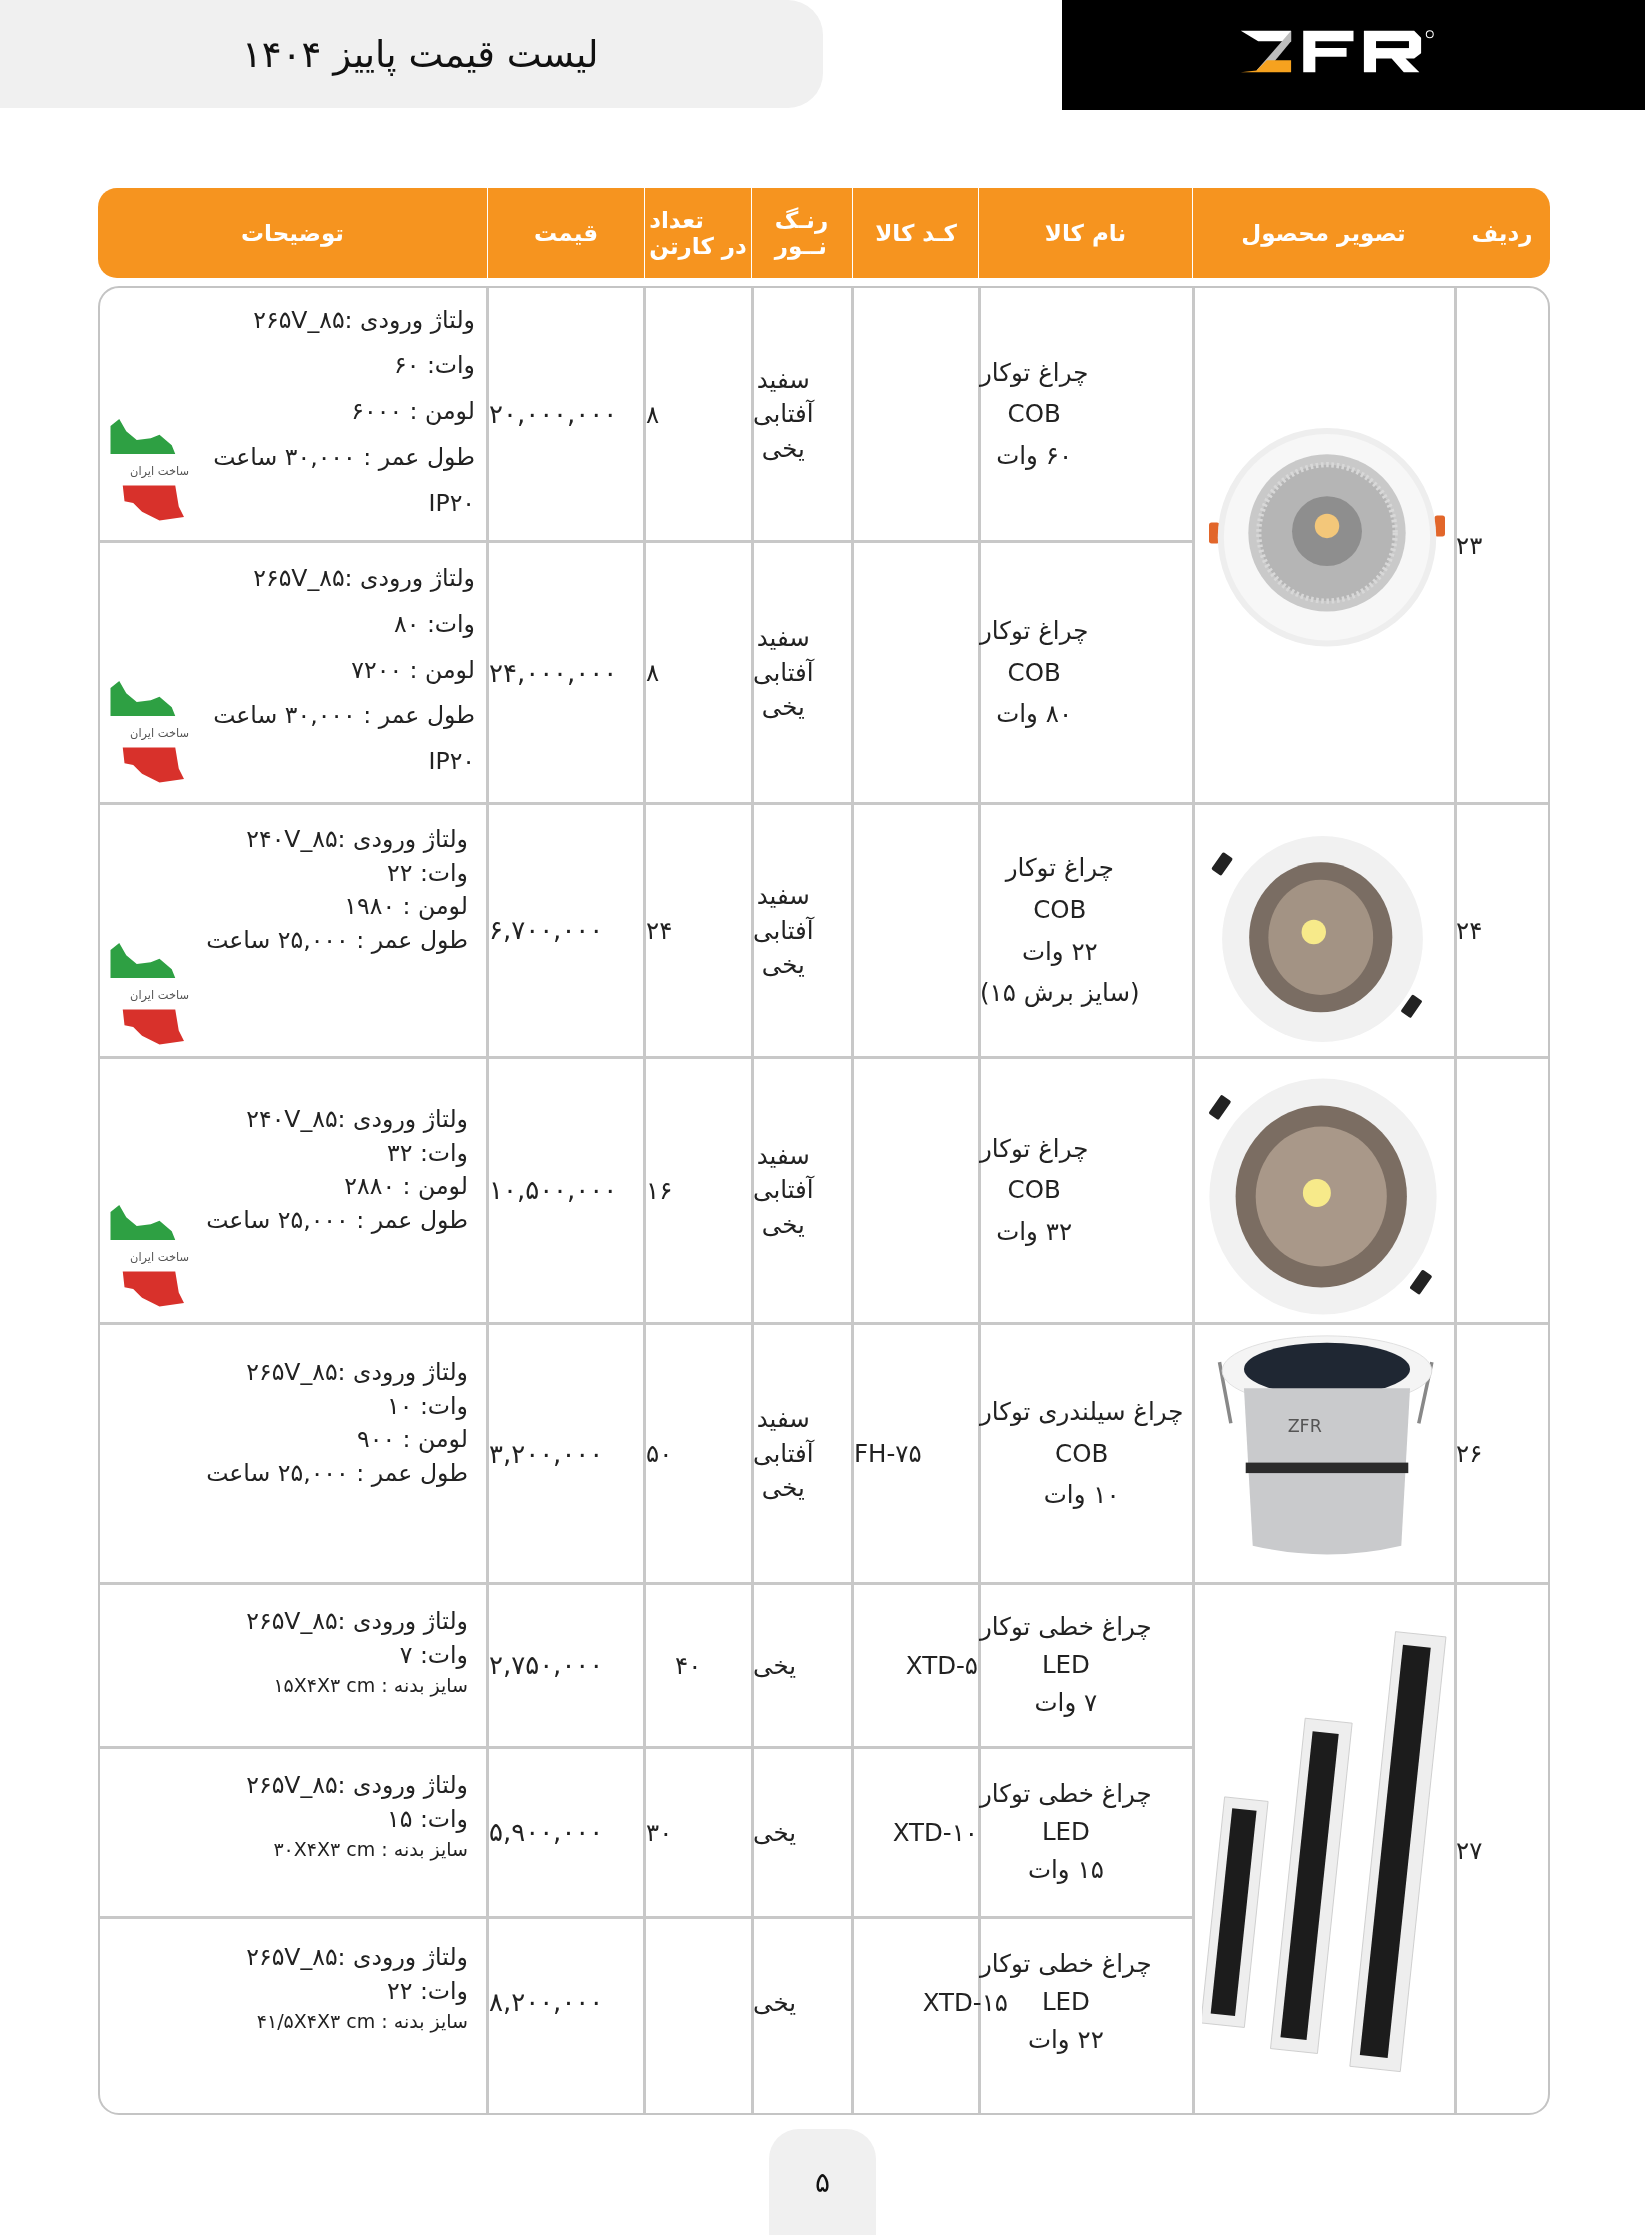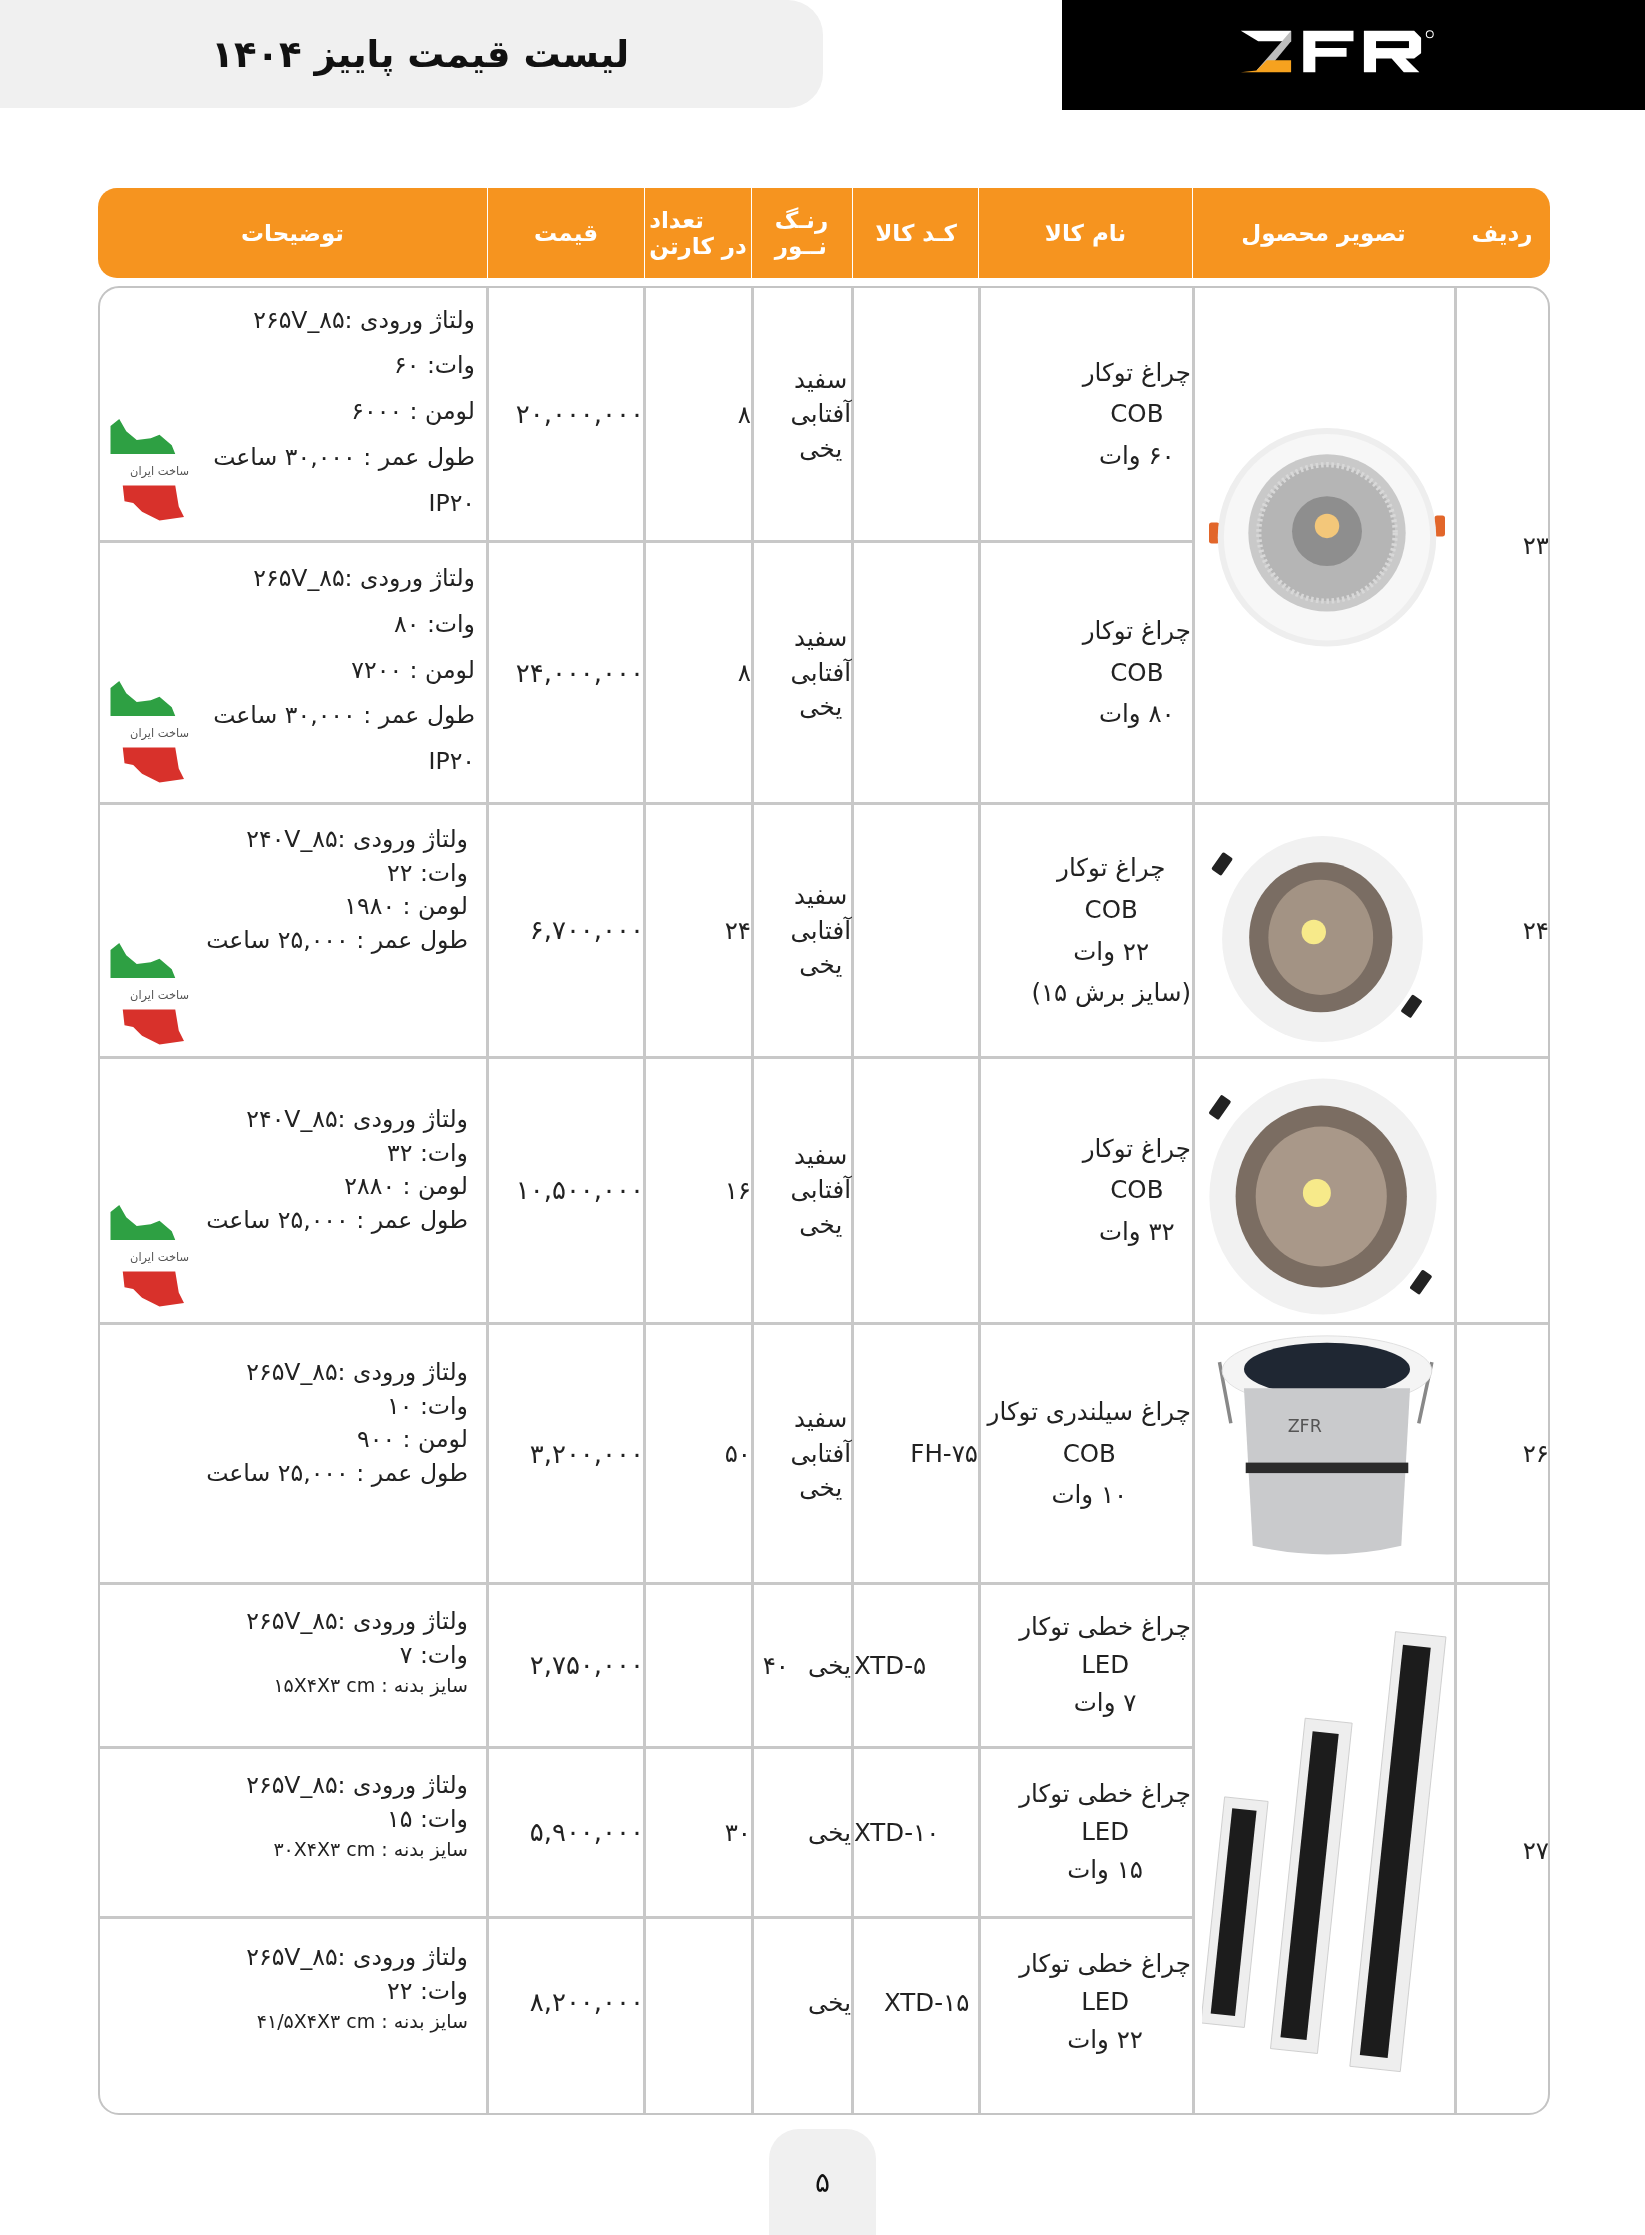--- a/index.html
+++ b/index.html
@@ -1,28 +1,28 @@
 <!DOCTYPE html>
 <html style="font-size:14px"><head>
 <meta charset="utf-8">
 <style>
   html,body{margin:0;padding:0;background:#ffffff;}
   body{width:1646px;height:2236px;position:relative;overflow:hidden;font-family:"DejaVu Sans",sans-serif;color:#222;}
   .title-pill{position:absolute;left:0;top:0;width:823px;height:108px;background:#f0f0f0;border-radius:0 35px 35px 0;display:flex;align-items:center;justify-content:center;}
-  .title-pill span{font-size:37px;font-weight:bold;color:#111;direction:rtl;padding-left:17.5px;}
+  .title-pill span{font-size:37px;font-weight:normal;color:#111;direction:rtl;padding-left:17.5px;}
   .logo-box{position:absolute;left:1062px;top:0;width:583px;height:110px;background:#000;display:flex;align-items:center;justify-content:center;}
   .logo-box svg{display:block;}
   .header{position:absolute;left:98px;top:188px;width:1452px;height:90px;background:#f6941f;border-radius:19px;overflow:hidden;}
   .hcell{position:absolute;top:0;height:90px;display:flex;align-items:center;justify-content:center;text-align:center;color:#fff;font-size:23px;font-weight:bold;direction:rtl;line-height:1.15;border-left:1.7px solid #ffffff;box-sizing:border-box;}
   .hcell:first-child{border-left:none;}
   .hcell .two{display:flex;flex-direction:column;align-items:flex-end;}
   .body{position:absolute;left:98px;top:286px;width:1452px;height:1829px;border:2.6px solid #c4c4c4;border-radius:21px;box-sizing:border-box;overflow:hidden;background:#fff;}
   .vline{position:absolute;top:0;bottom:0;width:2.6px;background:#c8c8c8;}
   .hline{position:absolute;height:2.6px;background:#c8c8c8;}
-  .cell{position:absolute;display:flex;align-items:center;justify-content:flex-start;text-align:center;direction:rtl;font-size:24.5px;color:#222;box-sizing:border-box;}
+  .cell{position:absolute;display:flex;align-items:center;justify-content:flex-end;text-align:center;direction:rtl;font-size:24.5px;color:#222;box-sizing:border-box;}
   .stack{display:flex;flex-direction:column;align-items:center;gap:12.2px;line-height:1.2;}
   .desc{position:absolute;direction:rtl;font-size:23.6px;color:#222;line-height:1.2;}
   .desc div{white-space:nowrap;text-align:right;}
   .badge{position:absolute;width:105px;height:105px;}
   .page-tab{position:absolute;left:769px;top:2129px;width:107px;height:107px;background:#f0f0f0;border-radius:30px 30px 0 0;display:flex;align-items:flex-start;justify-content:center;padding-top:37px;box-sizing:border-box;font-size:28px;color:#111;}
   .img{position:absolute;}
 </style>
 </head>
 <body>
 

